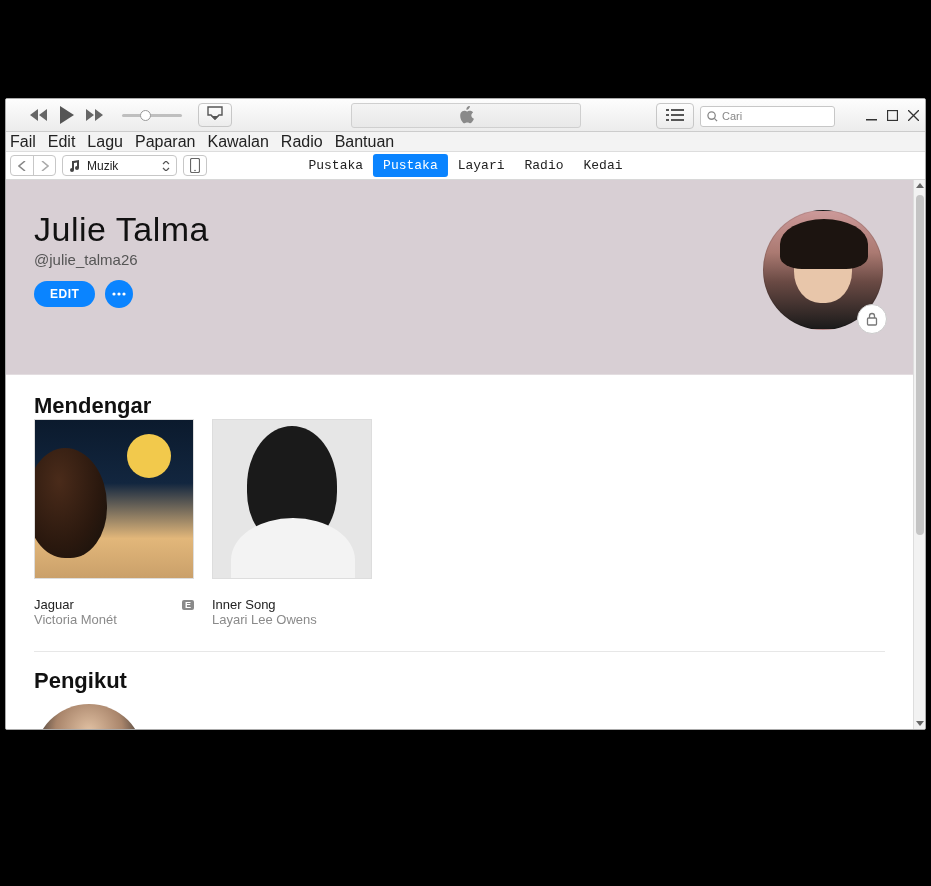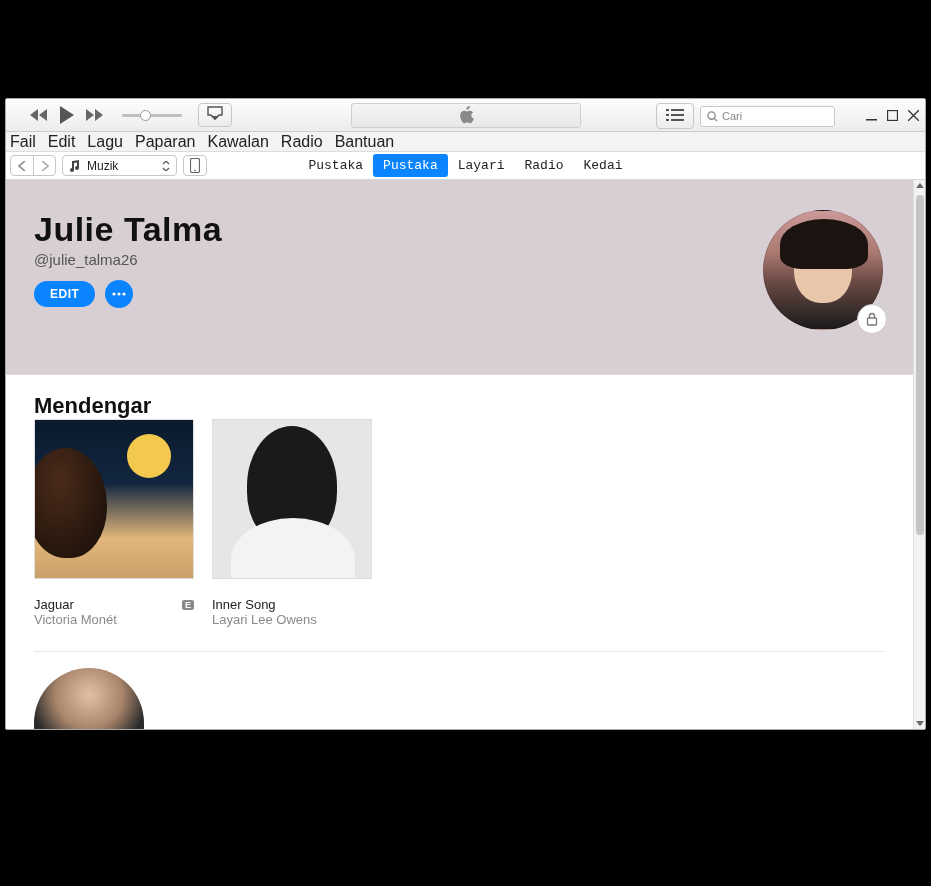--- a/index.html
+++ b/index.html
@@ -110,21 +110,21 @@
   .scroll-arrow { width:12px; height:12px; display:flex; align-items:center; justify-content:center; color:#666; }
   .scroll-thumb { position:absolute; top:15px; left:2px; width:8px; height:340px; background:#c4c4c4; border-radius:4px; }
 
   .profile-header {
     height:195px;
     background:#d8cfd4;
     border-bottom:1px solid #e3dde0;
     padding:30px 28px 0 28px;
     position:relative;
   }
-  .profile-name { font-size:34px; font-weight:700; color:#111; letter-spacing:0.5px; }
+  .profile-name { font-size:34px; font-weight:400; color:#111; letter-spacing:0.5px; }
   .profile-handle { font-size:15px; color:#555; margin-top:2px; }
   .profile-actions { display:flex; gap:10px; margin-top:12px; align-items:center; }
   .edit-btn {
     background:#0a84ff; color:#fff; border:none; border-radius:14px;
     padding:6px 16px; font-size:12px; font-weight:700; letter-spacing:0.5px;
   }
   .more-btn {
     width:28px; height:28px; border-radius:50%;
     background:#0a84ff; display:flex; align-items:center; justify-content:center;
     color:#fff; border:none;
@@ -357,20 +357,21 @@
             <span class="album-title">Inner Song</span>
           </div>
           <div class="album-artist">Layari Lee Owens</div>
         </div>
       </div>
     </div>
 
     <div class="divider"></div>
 
     <div class="followers">
+      <h2>Pengikut</h2>
       <div class="follower-avatar"></div>
     </div>
   </div>
 
   <div class="scrollbar">
     <div class="scroll-arrow" style="position:absolute;top:0;">
       <svg width="8" height="8" viewBox="0 0 8 8">
           <path d="M0 6 L4 1 L8 6 Z" fill="#666"></path>
         </svg>
     </div>

